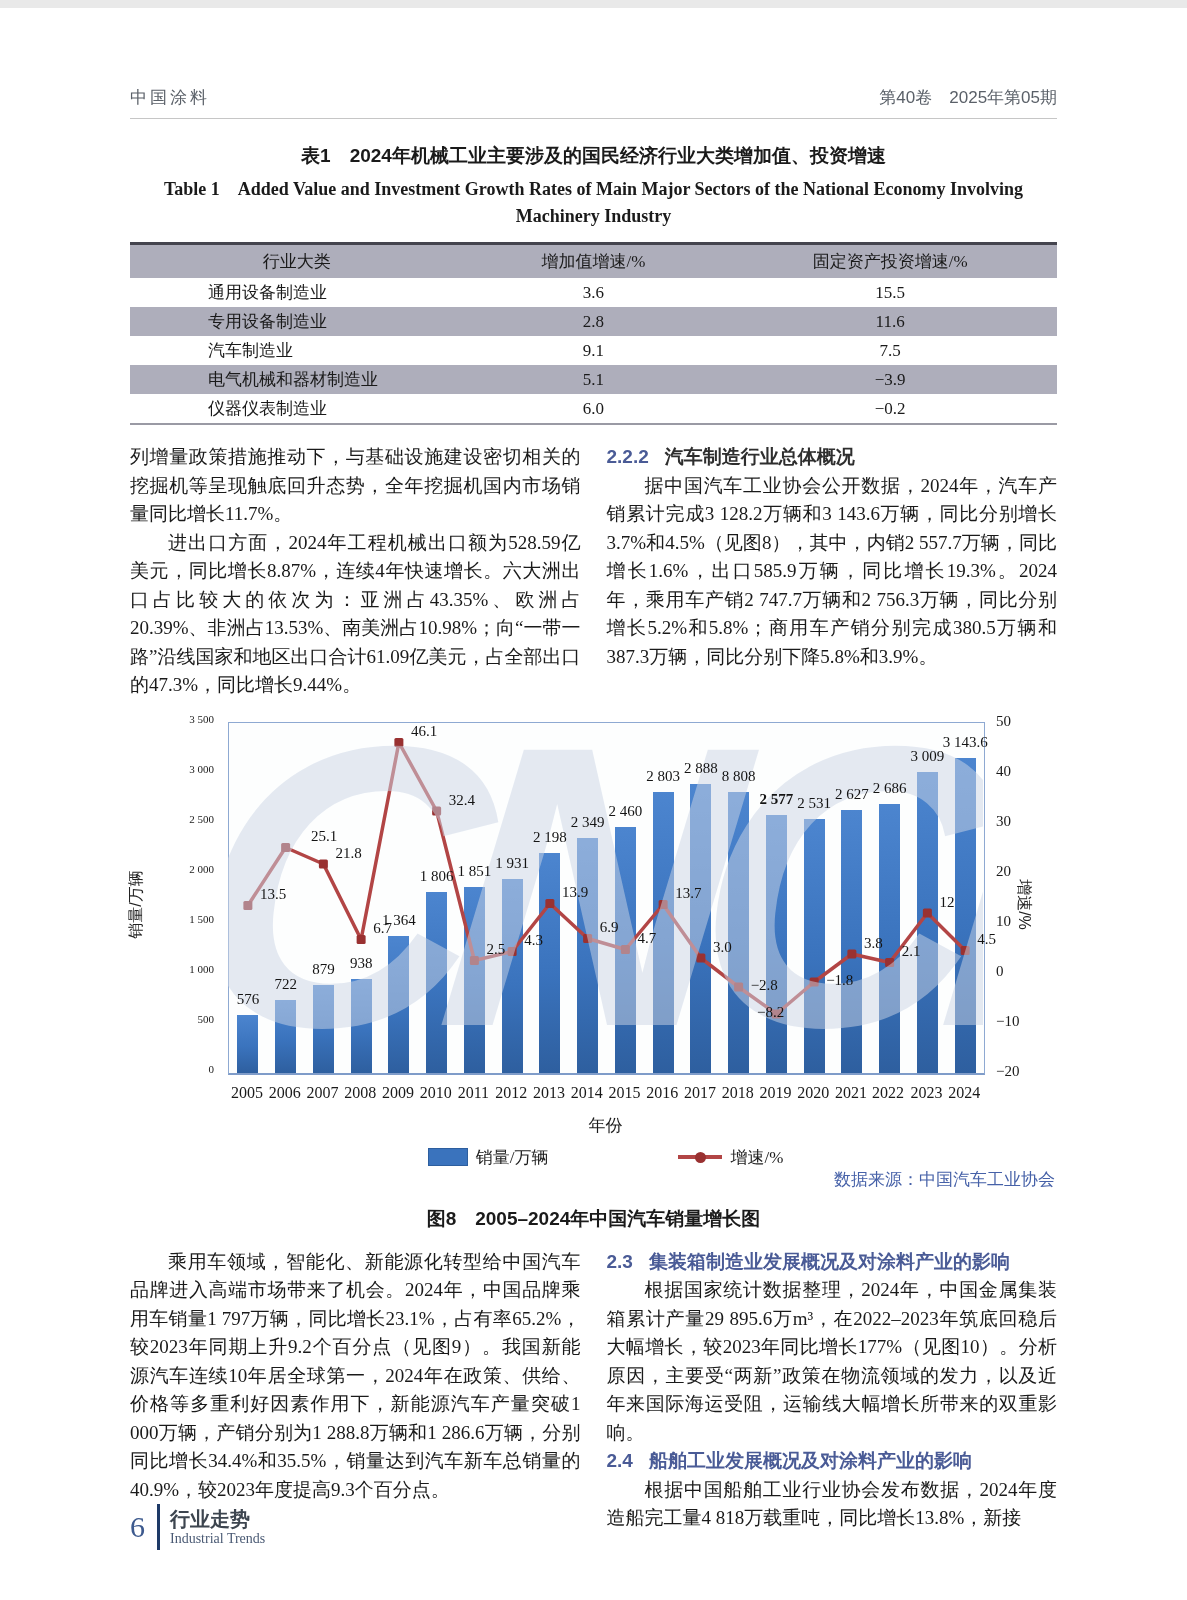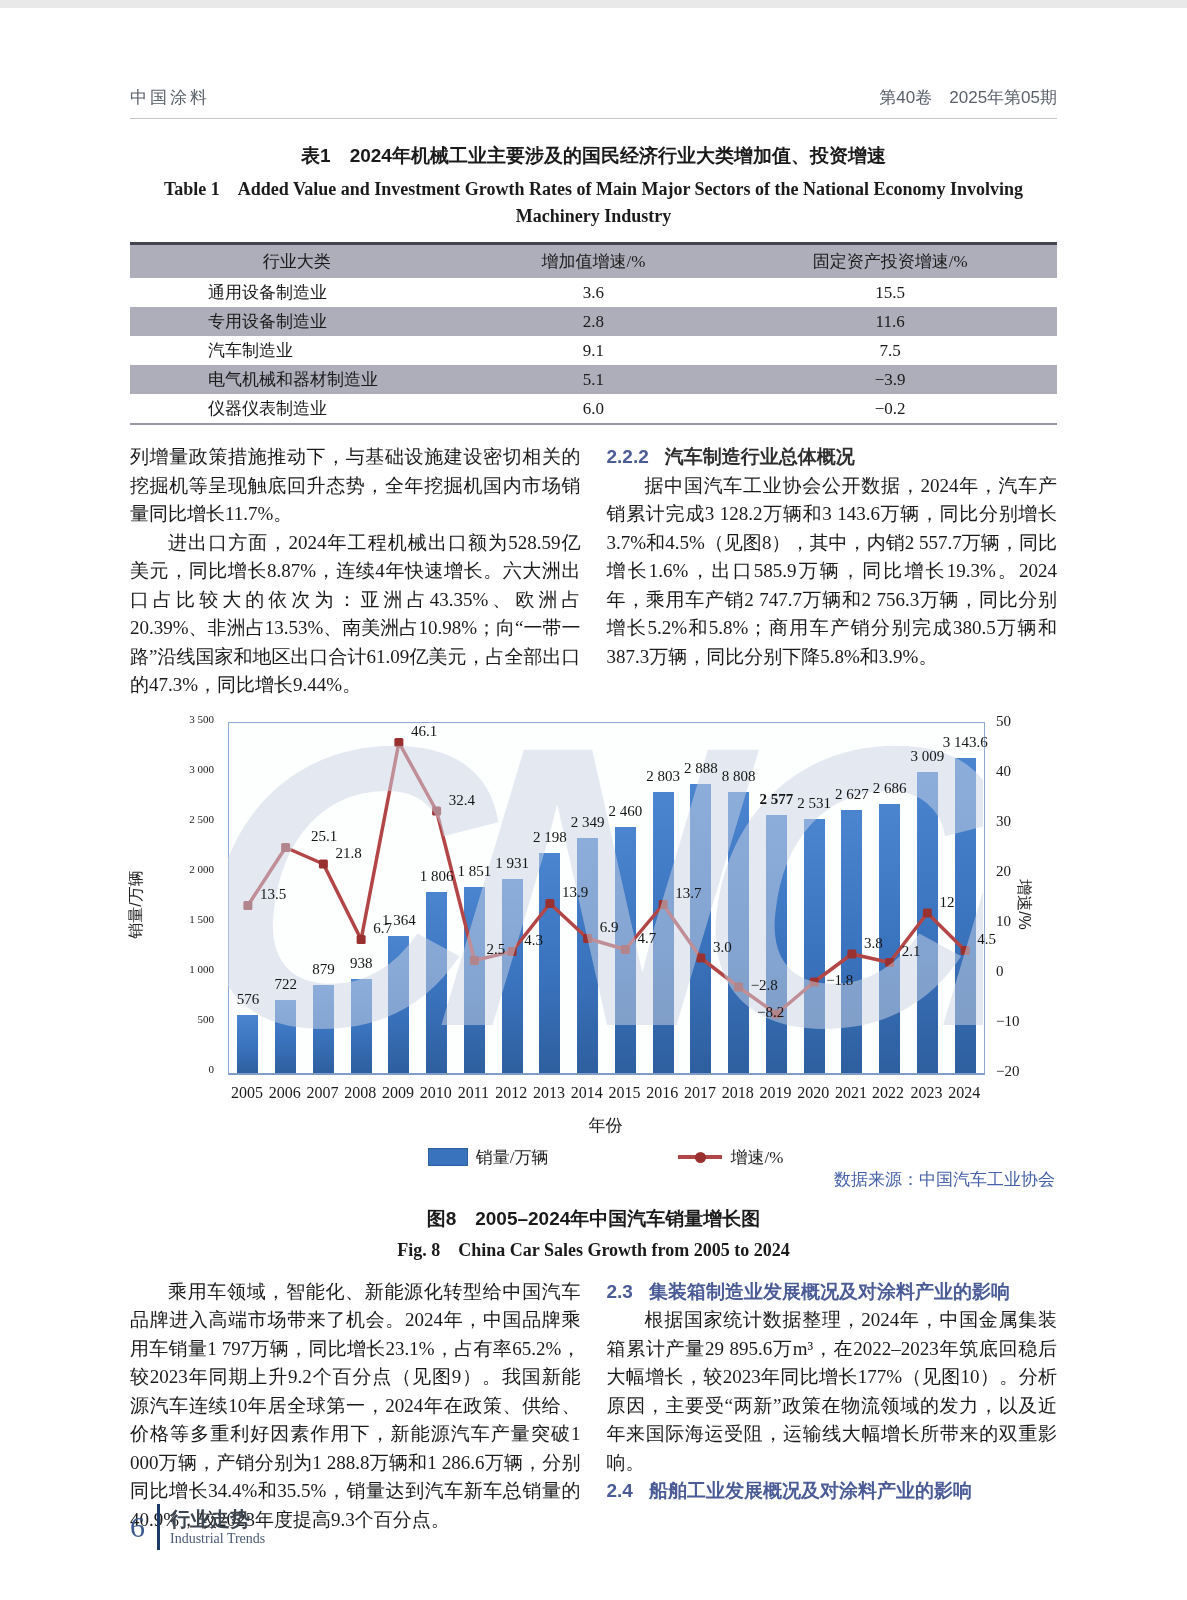--- a/index.html
+++ b/index.html
@@ -274,34 +274,34 @@
       <div class="x-tick" style="left: 577.625px;">2018</div>
       <div class="x-tick" style="left: 615.375px;">2019</div>
       <div class="x-tick" style="left: 653.125px;">2020</div>
       <div class="x-tick" style="left: 690.875px;">2021</div>
       <div class="x-tick" style="left: 728px;">2022</div>
       <div class="x-tick" style="left: 766.375px;">2023</div>
       <div class="x-tick" style="left: 804.125px;">2024</div>
     </div>
 
   <div class="fig-cap-zh">图8　2005–2024年中国汽车销量增长图</div>
-  <div class="fig-cap-en">Fig. 8　China Car Sales Growth from 2005 to 2024</div>
 
   <div class="cols" style="margin-top:16px;">
     <div class="col">
       <p class="indent">乘用车领域，智能化、新能源化转型给中国汽车品牌进入高端市场带来了机会。2024年，中国品牌乘用车销量1 797万辆，同比增长23.1%，占有率65.2%，较2023年同期上升9.2个百分点（见图9）。我国新能源汽车连续10年居全球第一，2024年在政策、供给、价格等多重利好因素作用下，新能源汽车产量突破1 000万辆，产销分别为1 288.8万辆和1 286.6万辆，分别同比增长34.4%和35.5%，销量达到汽车新车总销量的40.9%，较2023年度提高9.3个百分点。</p>
     </div>
     <div class="col">
       <div class="sec-head blue">
         <span class="num">2.3</span><span class="txt">集装箱制造业发展概况及对涂料产业的影响</span>
       </div>
       <p class="indent">根据国家统计数据整理，2024年，中国金属集装箱累计产量29 895.6万m³，在2022–2023年筑底回稳后大幅增长，较2023年同比增长177%（见图10）。分析原因，主要受“两新”政策在物流领域的发力，以及近年来国际海运受阻，运输线大幅增长所带来的双重影响。</p>
       <div class="sec-head blue">
         <span class="num">2.4</span><span class="txt">船舶工业发展概况及对涂料产业的影响</span>
       </div>
+      <p class="indent">根据中国船舶工业行业协会发布数据，2024年度造船完工量4 818万载重吨，同比增长13.8%，新接</p>
     </div>
   </div>
 
   <div class="page-footer">
     <span class="pnum">6</span>
     <span class="vbar"></span>
     <span>
       <div class="f-zh">行业走势</div>
       <div class="f-en">Industrial Trends</div>
     </span>

